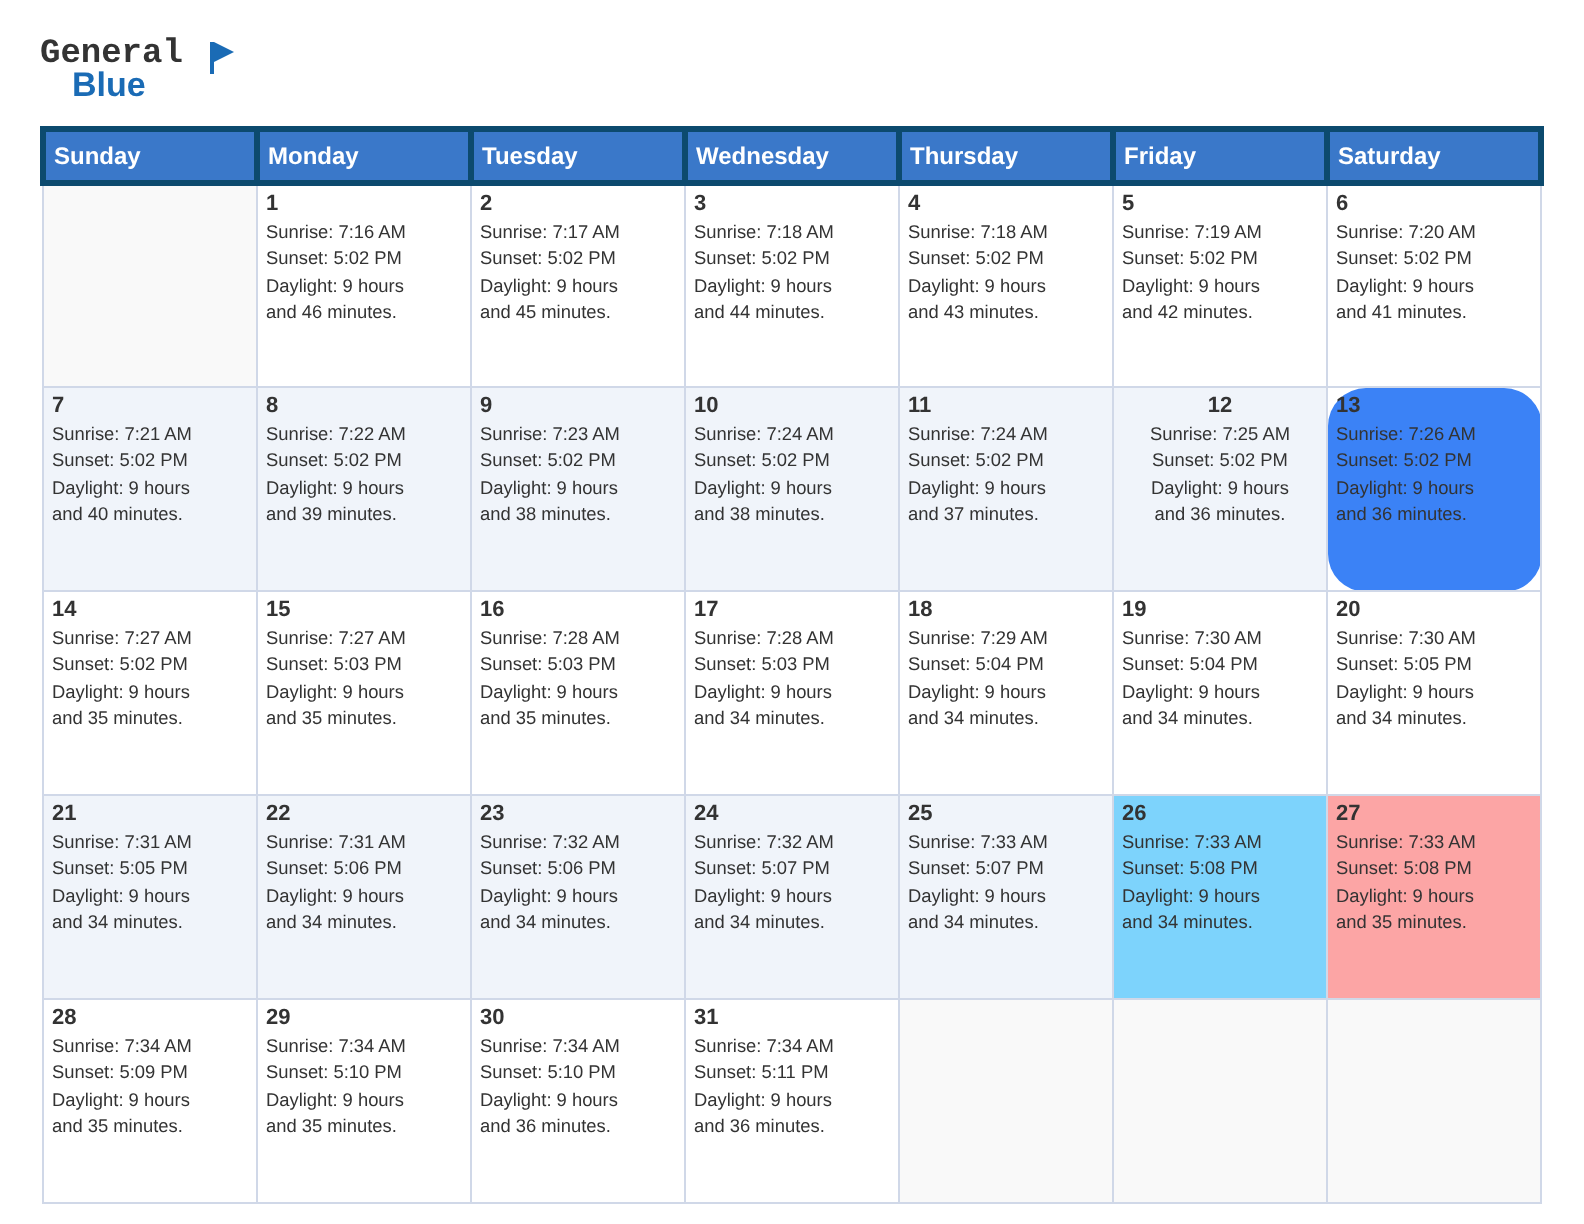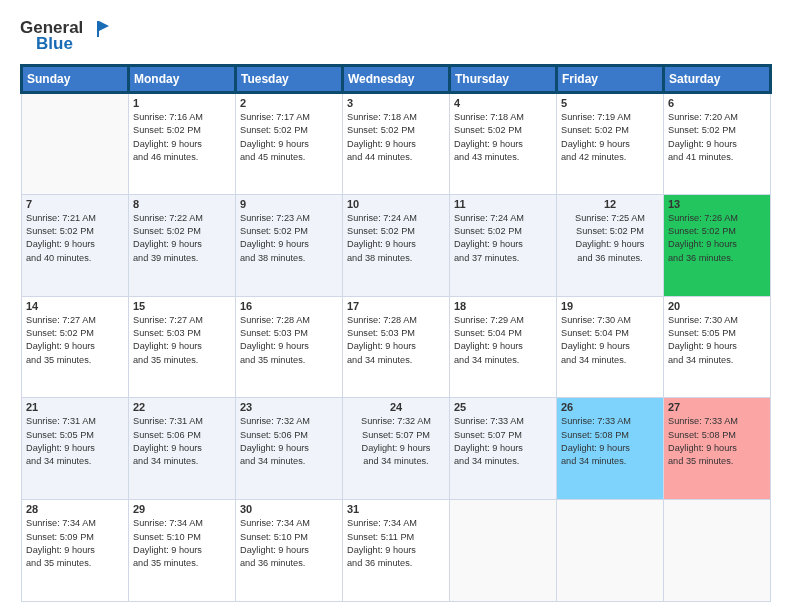--- a/index.html
+++ b/index.html
@@ -83,21 +83,21 @@
       background: #f9f9f9 !important;
     }
   </style>
 </head>
 <body>
 
 <div class="page">
   <div class="header">
     <div class="logo">
       <div style="display:flex;align-items:center;gap:2px;">
-        <span style="font-size:17px;font-weight:bold;color:#333;">General</span>
+        <span style="font-size:17px;font-weight:bold;color:#333;font-family:Liberation Mono, monospace;">General</span>
         <svg width="22" height="18" viewBox="0 0 22 18" style="margin-left:2px;">
           <path d="M12 2 L22 7 L12 12 L12 2" fill="#1a6bb5"></path>
           <rect x="10" y="2" width="2" height="16" fill="#1a6bb5"></rect>
         </svg>
       </div>
       <span style="font-size:17px;font-weight:bold;color:#1a6bb5;margin-top:-4px;margin-left:16px;">Blue</span>
     </div>
     <div class="title-block">
       <div class="month-title"></div>
       <div class="location"></div>
@@ -162,21 +162,21 @@
             <div class="cell-text">Sunrise: 7:24 AM<br>Sunset: 5:02 PM<br>Daylight: 9 hours<br>and 38 minutes.</div>
           </td>
           <td style="background: rgb(240, 244, 250);">
             <span class="day-number">11</span>
             <div class="cell-text">Sunrise: 7:24 AM<br>Sunset: 5:02 PM<br>Daylight: 9 hours<br>and 37 minutes.</div>
           </td>
           <td style="background: rgb(240, 244, 250); text-align: center;">
             <span class="day-number">12</span>
             <div class="cell-text">Sunrise: 7:25 AM<br>Sunset: 5:02 PM<br>Daylight: 9 hours<br>and 36 minutes.</div>
           </td>
-          <td style="background: #22c55e;">
+          <td style="background: #3b82f6; border-radius: 19px;">
             <span class="day-number">13</span>
             <div class="cell-text">Sunrise: 7:26 AM<br>Sunset: 5:02 PM<br>Daylight: 9 hours<br>and 36 minutes.</div>
           </td>
         </tr>
         <tr>
           <td>
             <span class="day-number">14</span>
             <div class="cell-text">Sunrise: 7:27 AM<br>Sunset: 5:02 PM<br>Daylight: 9 hours<br>and 35 minutes.</div>
           </td>
           <td>
@@ -210,21 +210,21 @@
             <div class="cell-text">Sunrise: 7:31 AM<br>Sunset: 5:05 PM<br>Daylight: 9 hours<br>and 34 minutes.</div>
           </td>
           <td style="background: rgb(240, 244, 250);">
             <span class="day-number">22</span>
             <div class="cell-text">Sunrise: 7:31 AM<br>Sunset: 5:06 PM<br>Daylight: 9 hours<br>and 34 minutes.</div>
           </td>
           <td style="background: rgb(240, 244, 250);">
             <span class="day-number">23</span>
             <div class="cell-text">Sunrise: 7:32 AM<br>Sunset: 5:06 PM<br>Daylight: 9 hours<br>and 34 minutes.</div>
           </td>
-          <td style="background: rgb(240, 244, 250); text-align: center;">
+          <td style="background: rgb(240, 244, 250);">
             <span class="day-number">24</span>
             <div class="cell-text">Sunrise: 7:32 AM<br>Sunset: 5:07 PM<br>Daylight: 9 hours<br>and 34 minutes.</div>
           </td>
           <td style="background: rgb(240, 244, 250);">
             <span class="day-number">25</span>
             <div class="cell-text">Sunrise: 7:33 AM<br>Sunset: 5:07 PM<br>Daylight: 9 hours<br>and 34 minutes.</div>
           </td>
           <td style="background: #7dd3fc;">
             <span class="day-number">26</span>
             <div class="cell-text">Sunrise: 7:33 AM<br>Sunset: 5:08 PM<br>Daylight: 9 hours<br>and 34 minutes.</div>

